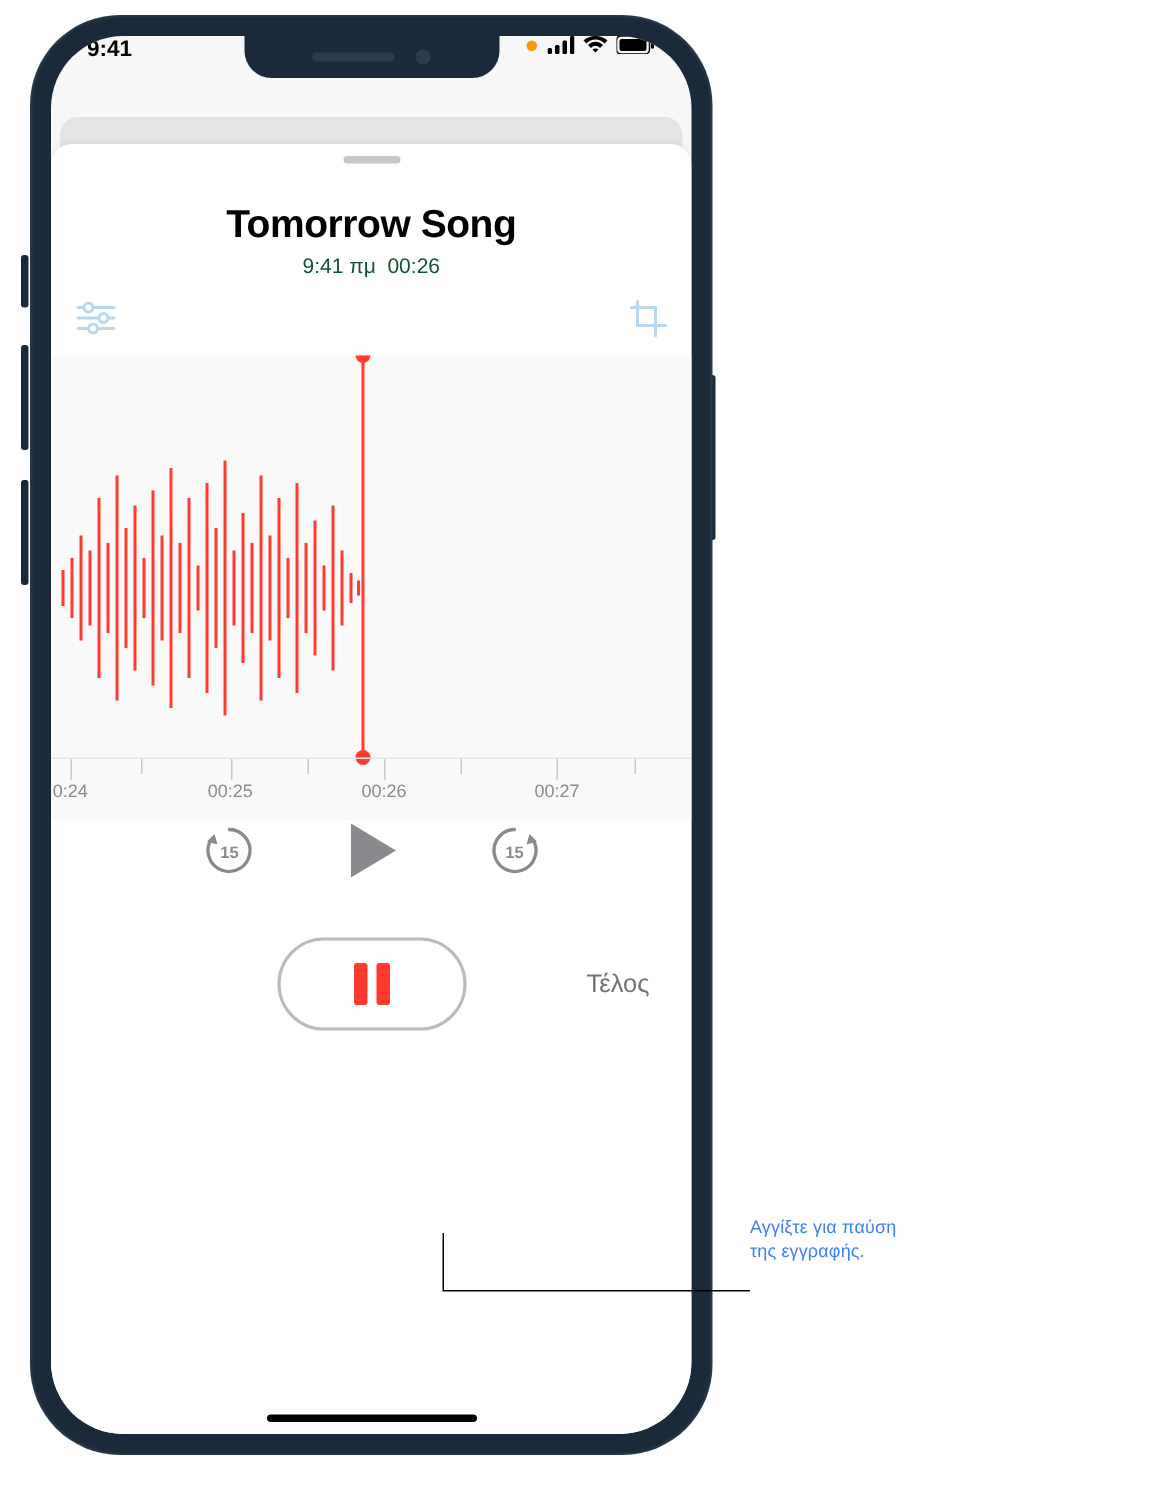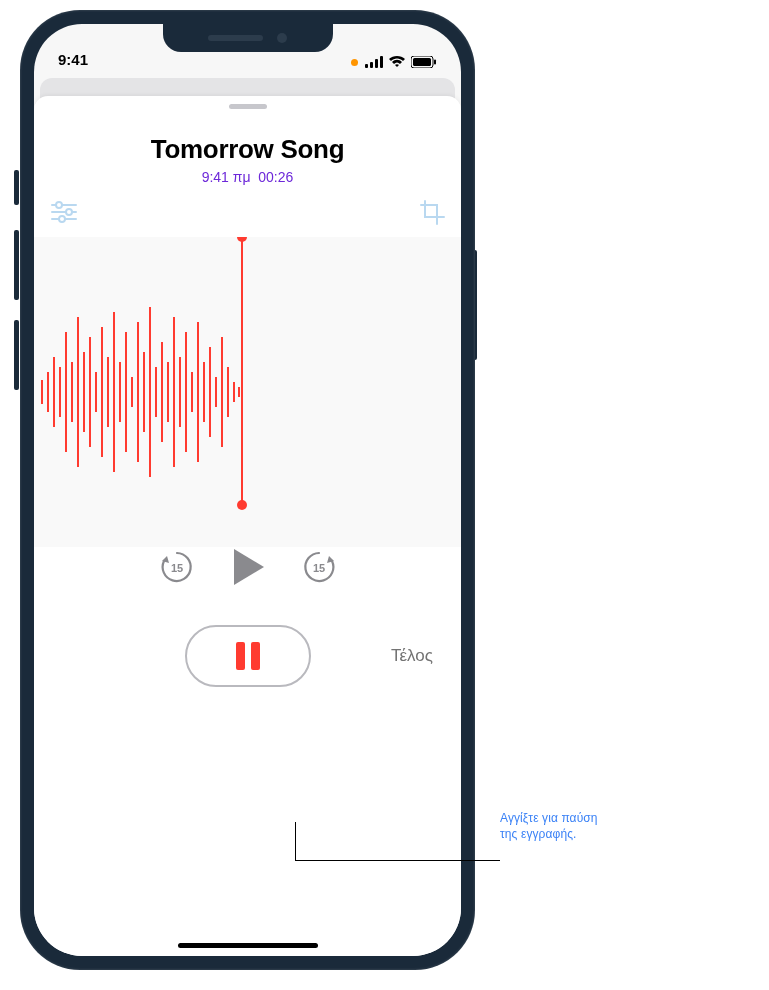--- a/index.html
+++ b/index.html
@@ -60,21 +60,21 @@
   }
   .notch .cam {
     width: 10px; height: 10px; border-radius: 50%; background: #2c3c4c;
   }
   .status-bar {
     position: absolute;
     top: 0; left: 0; right: 0;
     height: 44px;
     display: flex;
     justify-content: space-between;
-    align-items: flex-end;
+    align-items: flex-start;
     padding: 0 24px;
     font-size: 15px;
     font-weight: 600;
     z-index: 40;
   }
   .status-right { display: flex; align-items: center; gap: 5px; }
   .rec-dot { width: 7px; height: 7px; border-radius: 50%; background: #ff9500; margin-right: 2px; }
   .signal svg, .wifi svg, .battery svg { display: block; }
 
   .sheet {
@@ -95,21 +95,21 @@
     border-top-left-radius: 12px;
     border-top-right-radius: 12px;
   }
   .grabber {
     width: 38px; height: 5px; border-radius: 3px;
     background: #c7c7cc;
     margin: 8px auto 4px;
   }
   .title-block { text-align: center; margin-top: 21px; }
   .rec-title { font-size: 26px; font-weight: 600; letter-spacing: -0.3px; }
-  .rec-sub { font-size: 14px; color: #6d28d9; margin-top: 4px; }
+  .rec-sub { font-size: 14px; color: #14532d; margin-top: 4px; }
   .toolbar {
     display: flex; justify-content: space-between; align-items: center;
     padding: 14px 16px 6px;
     color: #b9d8f0;
   }
   .toolbar svg { display:block; }
 
   .waveform-area {
     background:#f9f9f9;
     height: 310px;
@@ -141,21 +141,21 @@
 
   .big-timer {
     text-align:center;
     font-size: 46px;
     font-weight: 500;
     font-variant-numeric: tabular-nums;
     margin: 32px 0 18px;
     letter-spacing: -0.5px;
   }
   .playback-row {
-    display:flex; justify-content:center; align-items:center; gap:34px;
+    display:flex; justify-content:center; align-items:center; gap:58px;
     color:#8a8a8e;
   }
   .playback-row .center { color:#8a8a8e; }
   .playback-row svg { display:block; }
 
   .bottom-row {
     margin-top: 38px;
     display:flex; align-items:center; justify-content:center;
     position: relative;
     padding: 0 28px 0;
@@ -318,20 +318,34 @@
             <line x1="170" y1="100" x2="170" y2="160"></line>
             <line x1="176" y1="85" x2="176" y2="175"></line>
             <line x1="182" y1="115" x2="182" y2="145"></line>
             <line x1="188" y1="75" x2="188" y2="185"></line>
             <line x1="194" y1="105" x2="194" y2="155"></line>
             <line x1="200" y1="120" x2="200" y2="140"></line>
             <line x1="205" y1="125" x2="205" y2="135"></line>
           </g>
         </svg>
         <div class="playhead"></div>
+        <div class="time-ruler">
+          <div class="tick major" style="left:3%"></div>
+          <div class="tick-label" style="left:3%">0:24</div>
+          <div class="tick" style="left:14%"></div>
+          <div class="tick major" style="left:28%"></div>
+          <div class="tick-label" style="left:28%">00:25</div>
+          <div class="tick" style="left:40%"></div>
+          <div class="tick major" style="left:52%"></div>
+          <div class="tick-label" style="left:52%">00:26</div>
+          <div class="tick" style="left:64%"></div>
+          <div class="tick major" style="left:79%"></div>
+          <div class="tick-label" style="left:79%">00:27</div>
+          <div class="tick" style="left:91%"></div>
+        </div>
       </div>
 
 
       <div class="playback-row">
         <span>
           <svg width="38" height="38" viewBox="0 0 38 38">
             <path d="M19 5 A14 14 0 1 1 6 13" fill="none" stroke="#8a8a8e" stroke-width="2.2" stroke-linecap="round"></path>
             <path d="M9 8 L4 13 L11 15 Z" fill="#8a8a8e"></path>
             <text x="19" y="24" text-anchor="middle" font-size="11" fill="#8a8a8e" font-weight="600">15</text>
           </svg>

